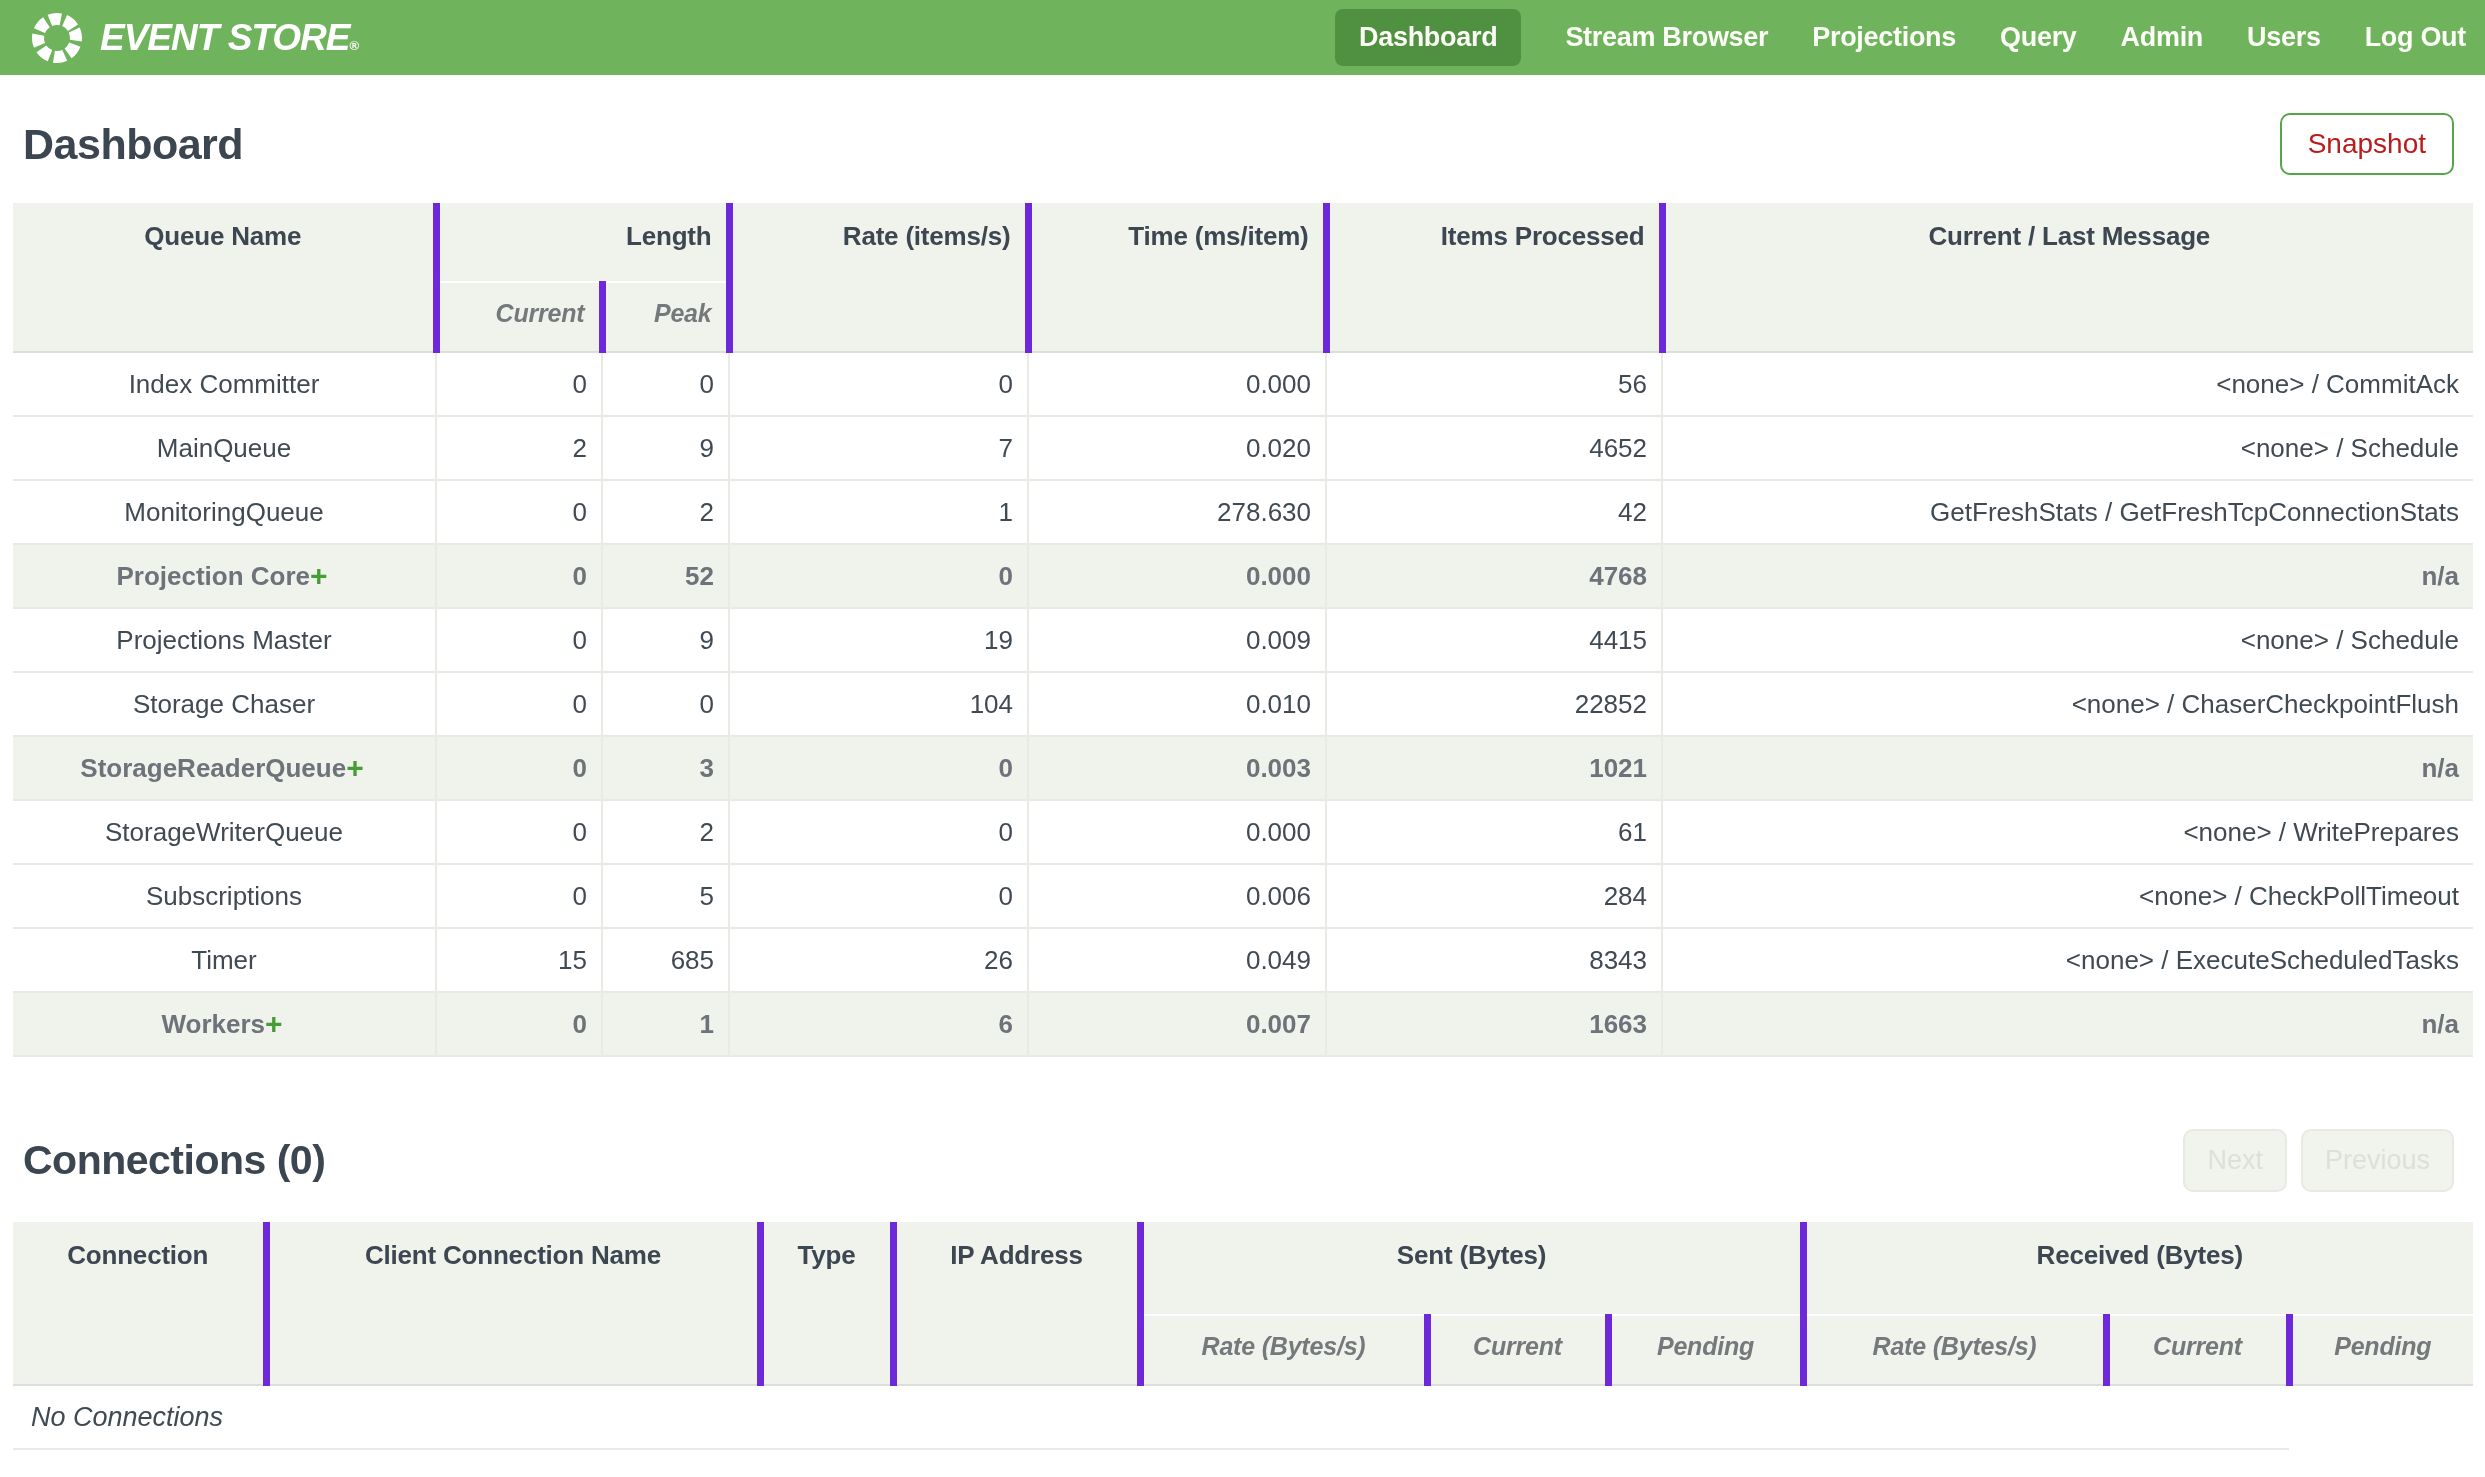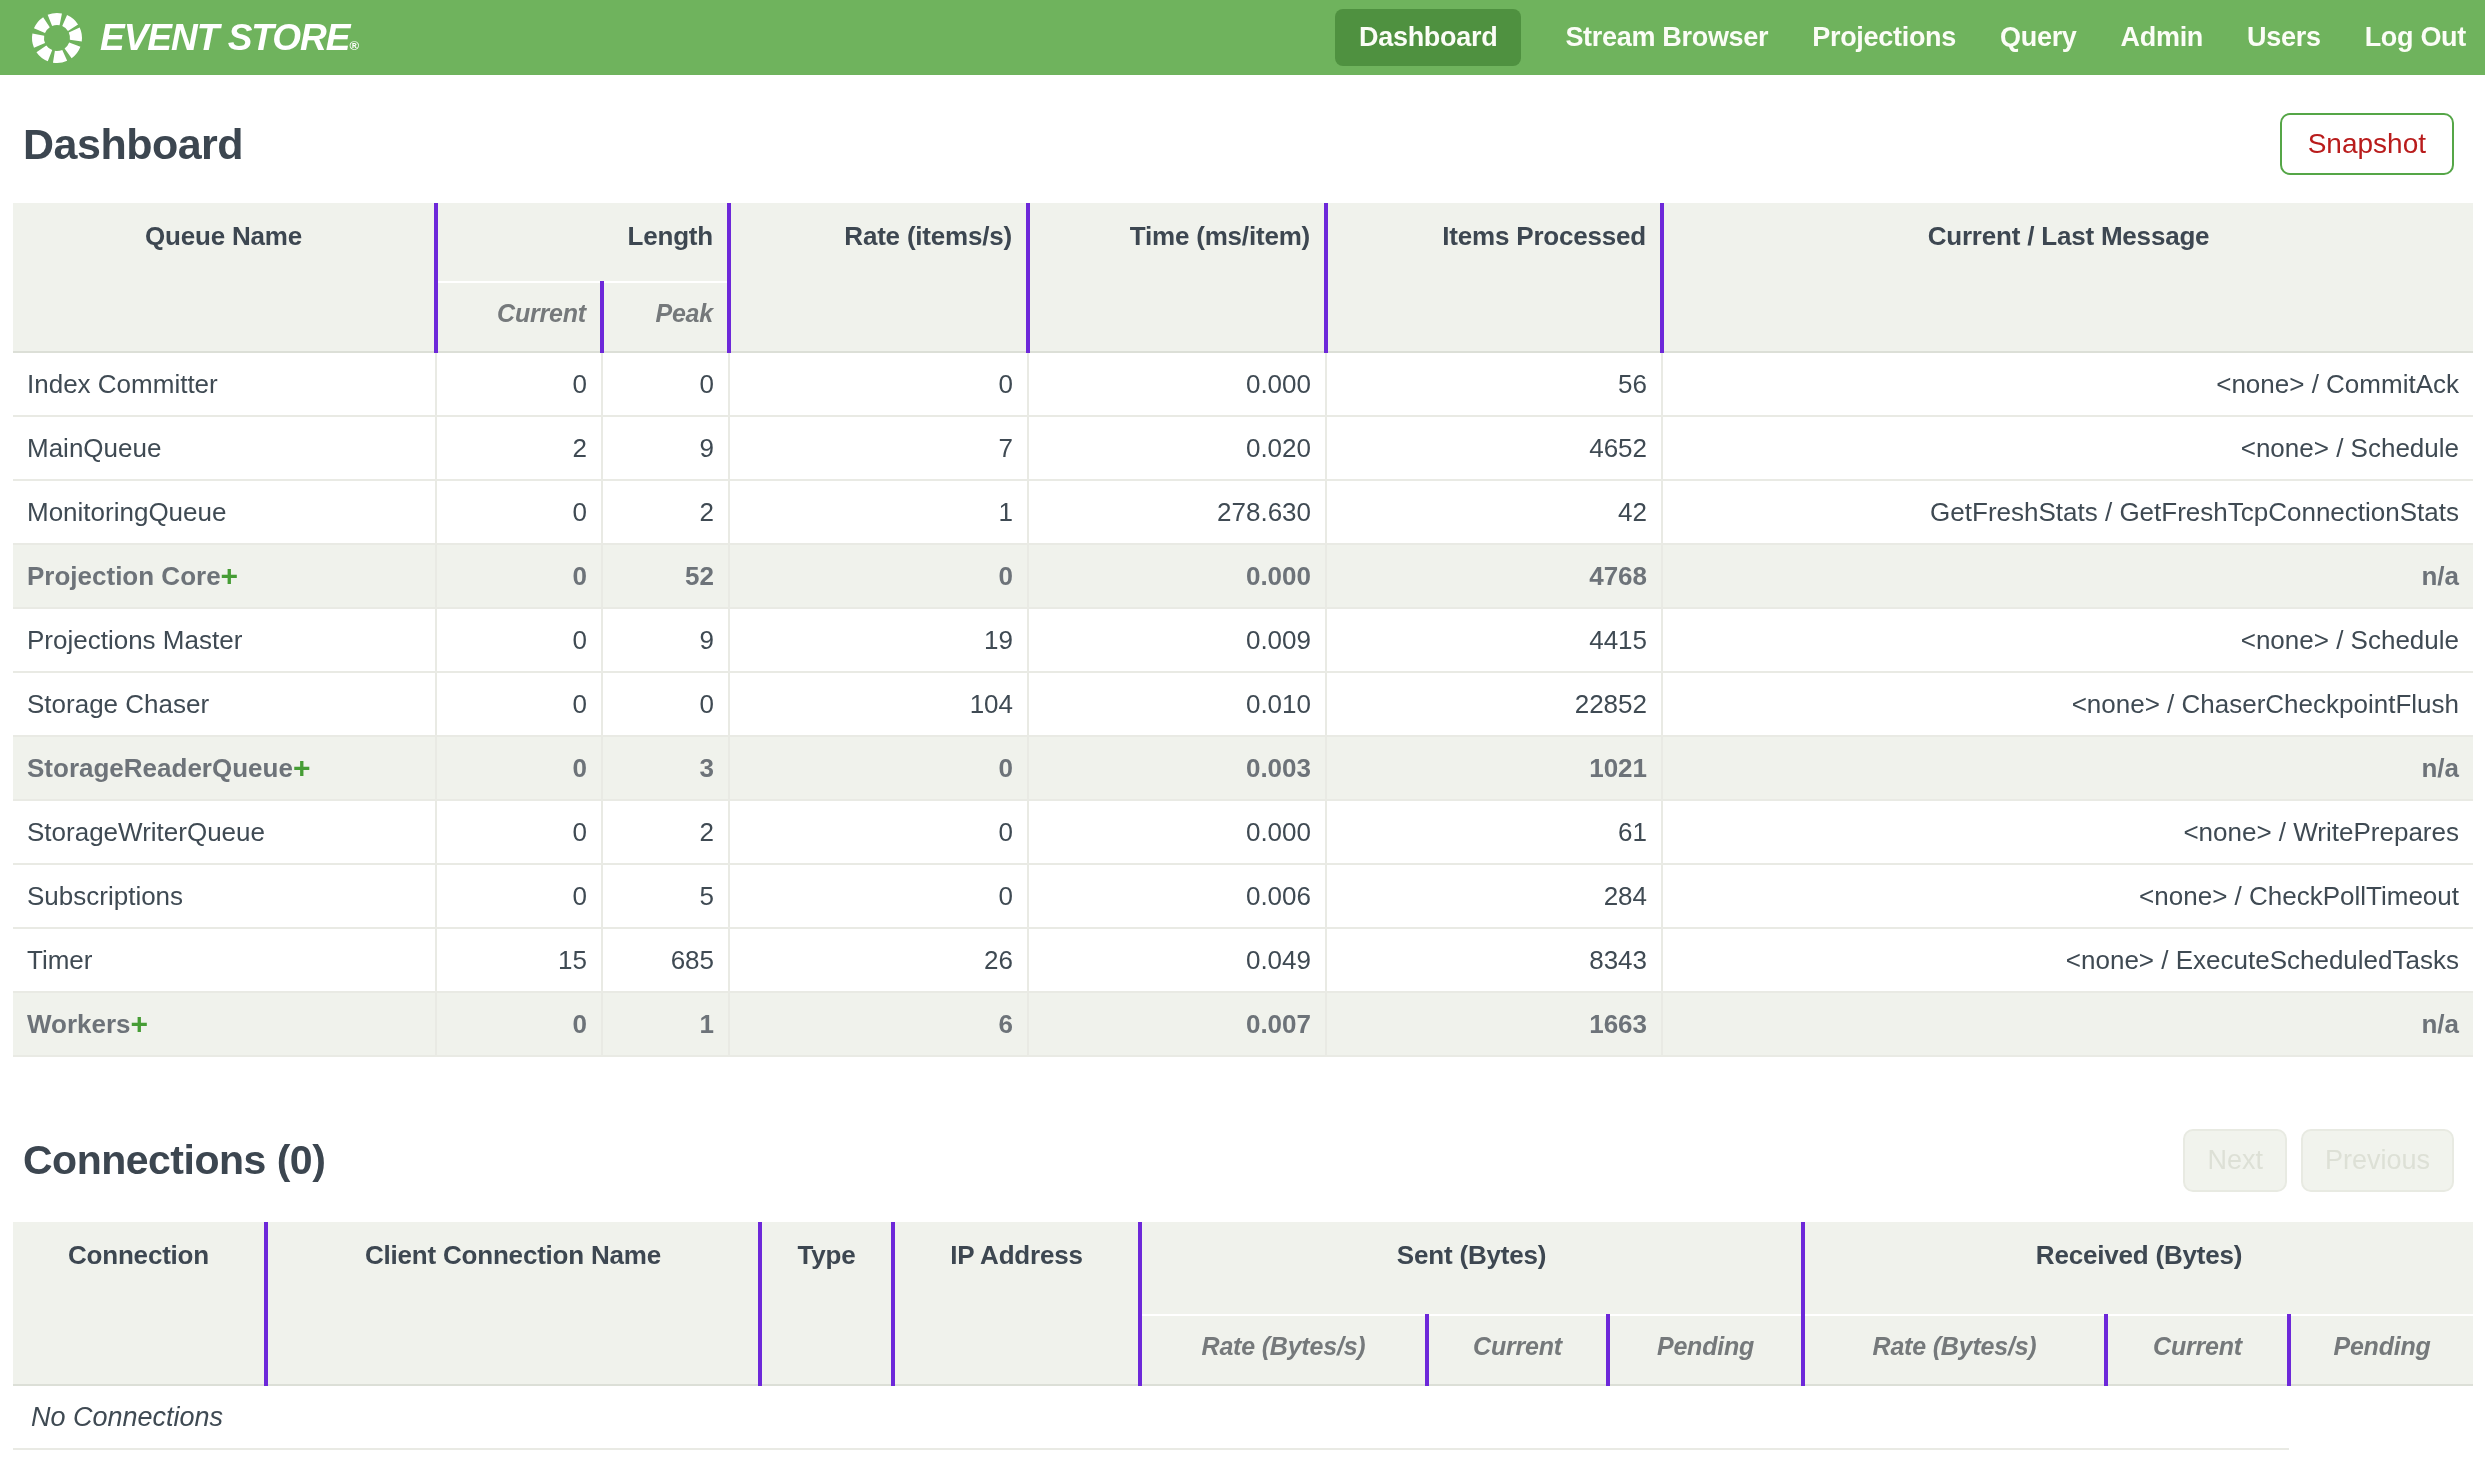--- a/index.html
+++ b/index.html
@@ -32,38 +32,38 @@
   .page-title{font-size:43px;font-weight:bold;color:#3c4650;margin:0 0 0 10px;letter-spacing:-0.5px;}
   .btn-outline{
     background:#ffffff;color:#b91c1c;border:2px solid #55a647;border-radius:10px;
     font-family:"Liberation Sans",sans-serif;font-size:28px;padding:13px 26px;
     margin-right:19px;cursor:pointer;
   }
   
   table{width:100%;border-collapse:collapse;table-layout:fixed;}
   thead th{
     background:#f0f2ec;color:#3d4751;font-size:26px;font-weight:bold;
-    padding:18px 14px 8px;vertical-align:top;border-left:4px solid #6d28d9;
+    padding:18px 14px 8px;vertical-align:top;border-left:7px solid #6d28d9;
     border-bottom:2px solid #dcdfd7;letter-spacing:-0.2px;
   }
   thead tr:first-child th:first-child{border-left:none;}
   thead th.sub{
     font-size:25px;font-style:italic;color:#75797b;padding-top:16px;height:44px;
   }
   th.al{text-align:center;} th.ar{text-align:right;}
   thead th.th-span-white{border-bottom:2px solid #ffffff;height:52px;}
   tbody td{
     font-size:26px;color:#3f4a53;height:62px;padding:0 14px;background:#ffffff;
     border-bottom:2px solid #e9eae4;border-left:2px solid #e9eae4;
     white-space:nowrap;overflow:hidden;
   }
   tbody td:first-child{border-left:none;}
   td.num,td.msg{text-align:right;}
   tr.group td{background:#f0f2ec;color:#6d7379;font-weight:bold;}
-  .qname-wrap{display:flex;align-items:center;justify-content:flex-start;}
+  .qname-wrap{display:flex;align-items:center;justify-content:center;}
   .plus{color:#469d35;font-weight:900;font-size:30px;line-height:1;cursor:pointer;padding-right:4px;}
   
   .conn-header{display:flex;align-items:center;justify-content:space-between;margin:72px 0 30px;}
   .conn-title{font-size:41px;font-weight:bold;color:#3c4650;margin:0 0 0 10px;letter-spacing:-0.5px;}
   .pager{display:flex;gap:14px;margin-right:19px;}
   .btn-disabled{
     background:#f1f3ed;color:#dde0d6;border:2px solid #e8eae2;border-radius:10px;
     font-family:"Liberation Sans",sans-serif;font-size:27px;padding:14px 22px;cursor:default;
   }
   #conn-table thead th{text-align:center;}

